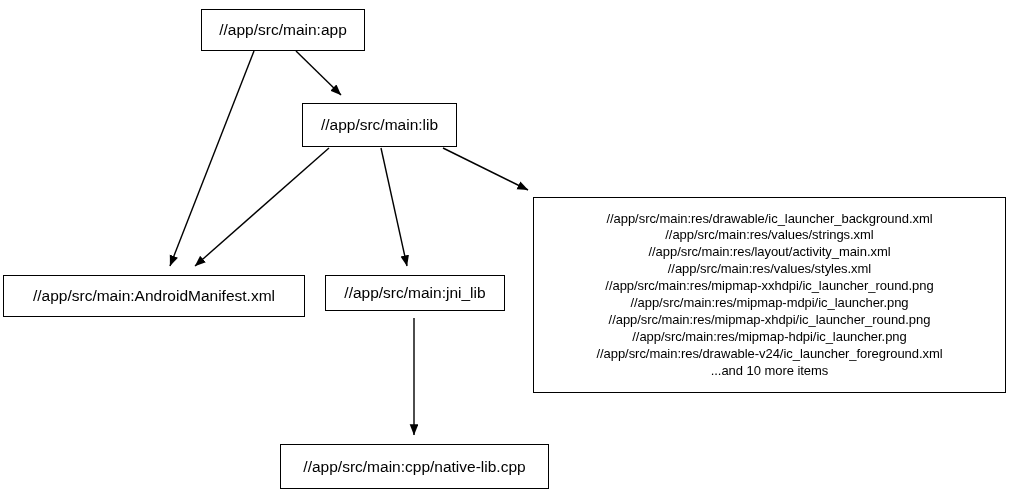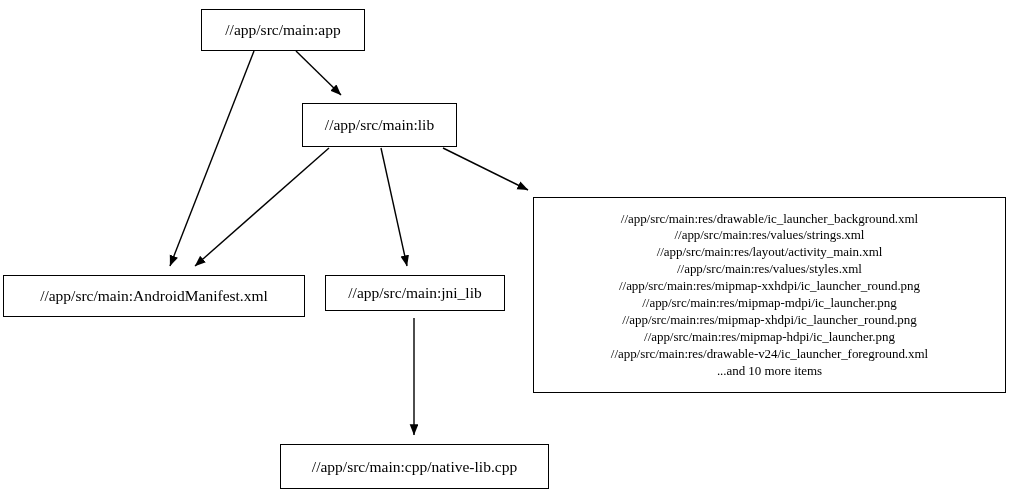--- a/index.html
+++ b/index.html
@@ -7,21 +7,21 @@
     margin: 0;
     padding: 0;
     background: #ffffff;
   }
   #canvas {
     position: relative;
     width: 1018px;
     height: 496px;
     background: #ffffff;
     overflow: hidden;
-    font-family: Liberation Serif, serif;
+    font-family: Liberation Sans, sans-serif;
   }
   #edges {
     position: absolute;
     left: 0;
     top: 0;
     width: 1018px;
     height: 496px;
     pointer-events: none;
   }
   .node {

